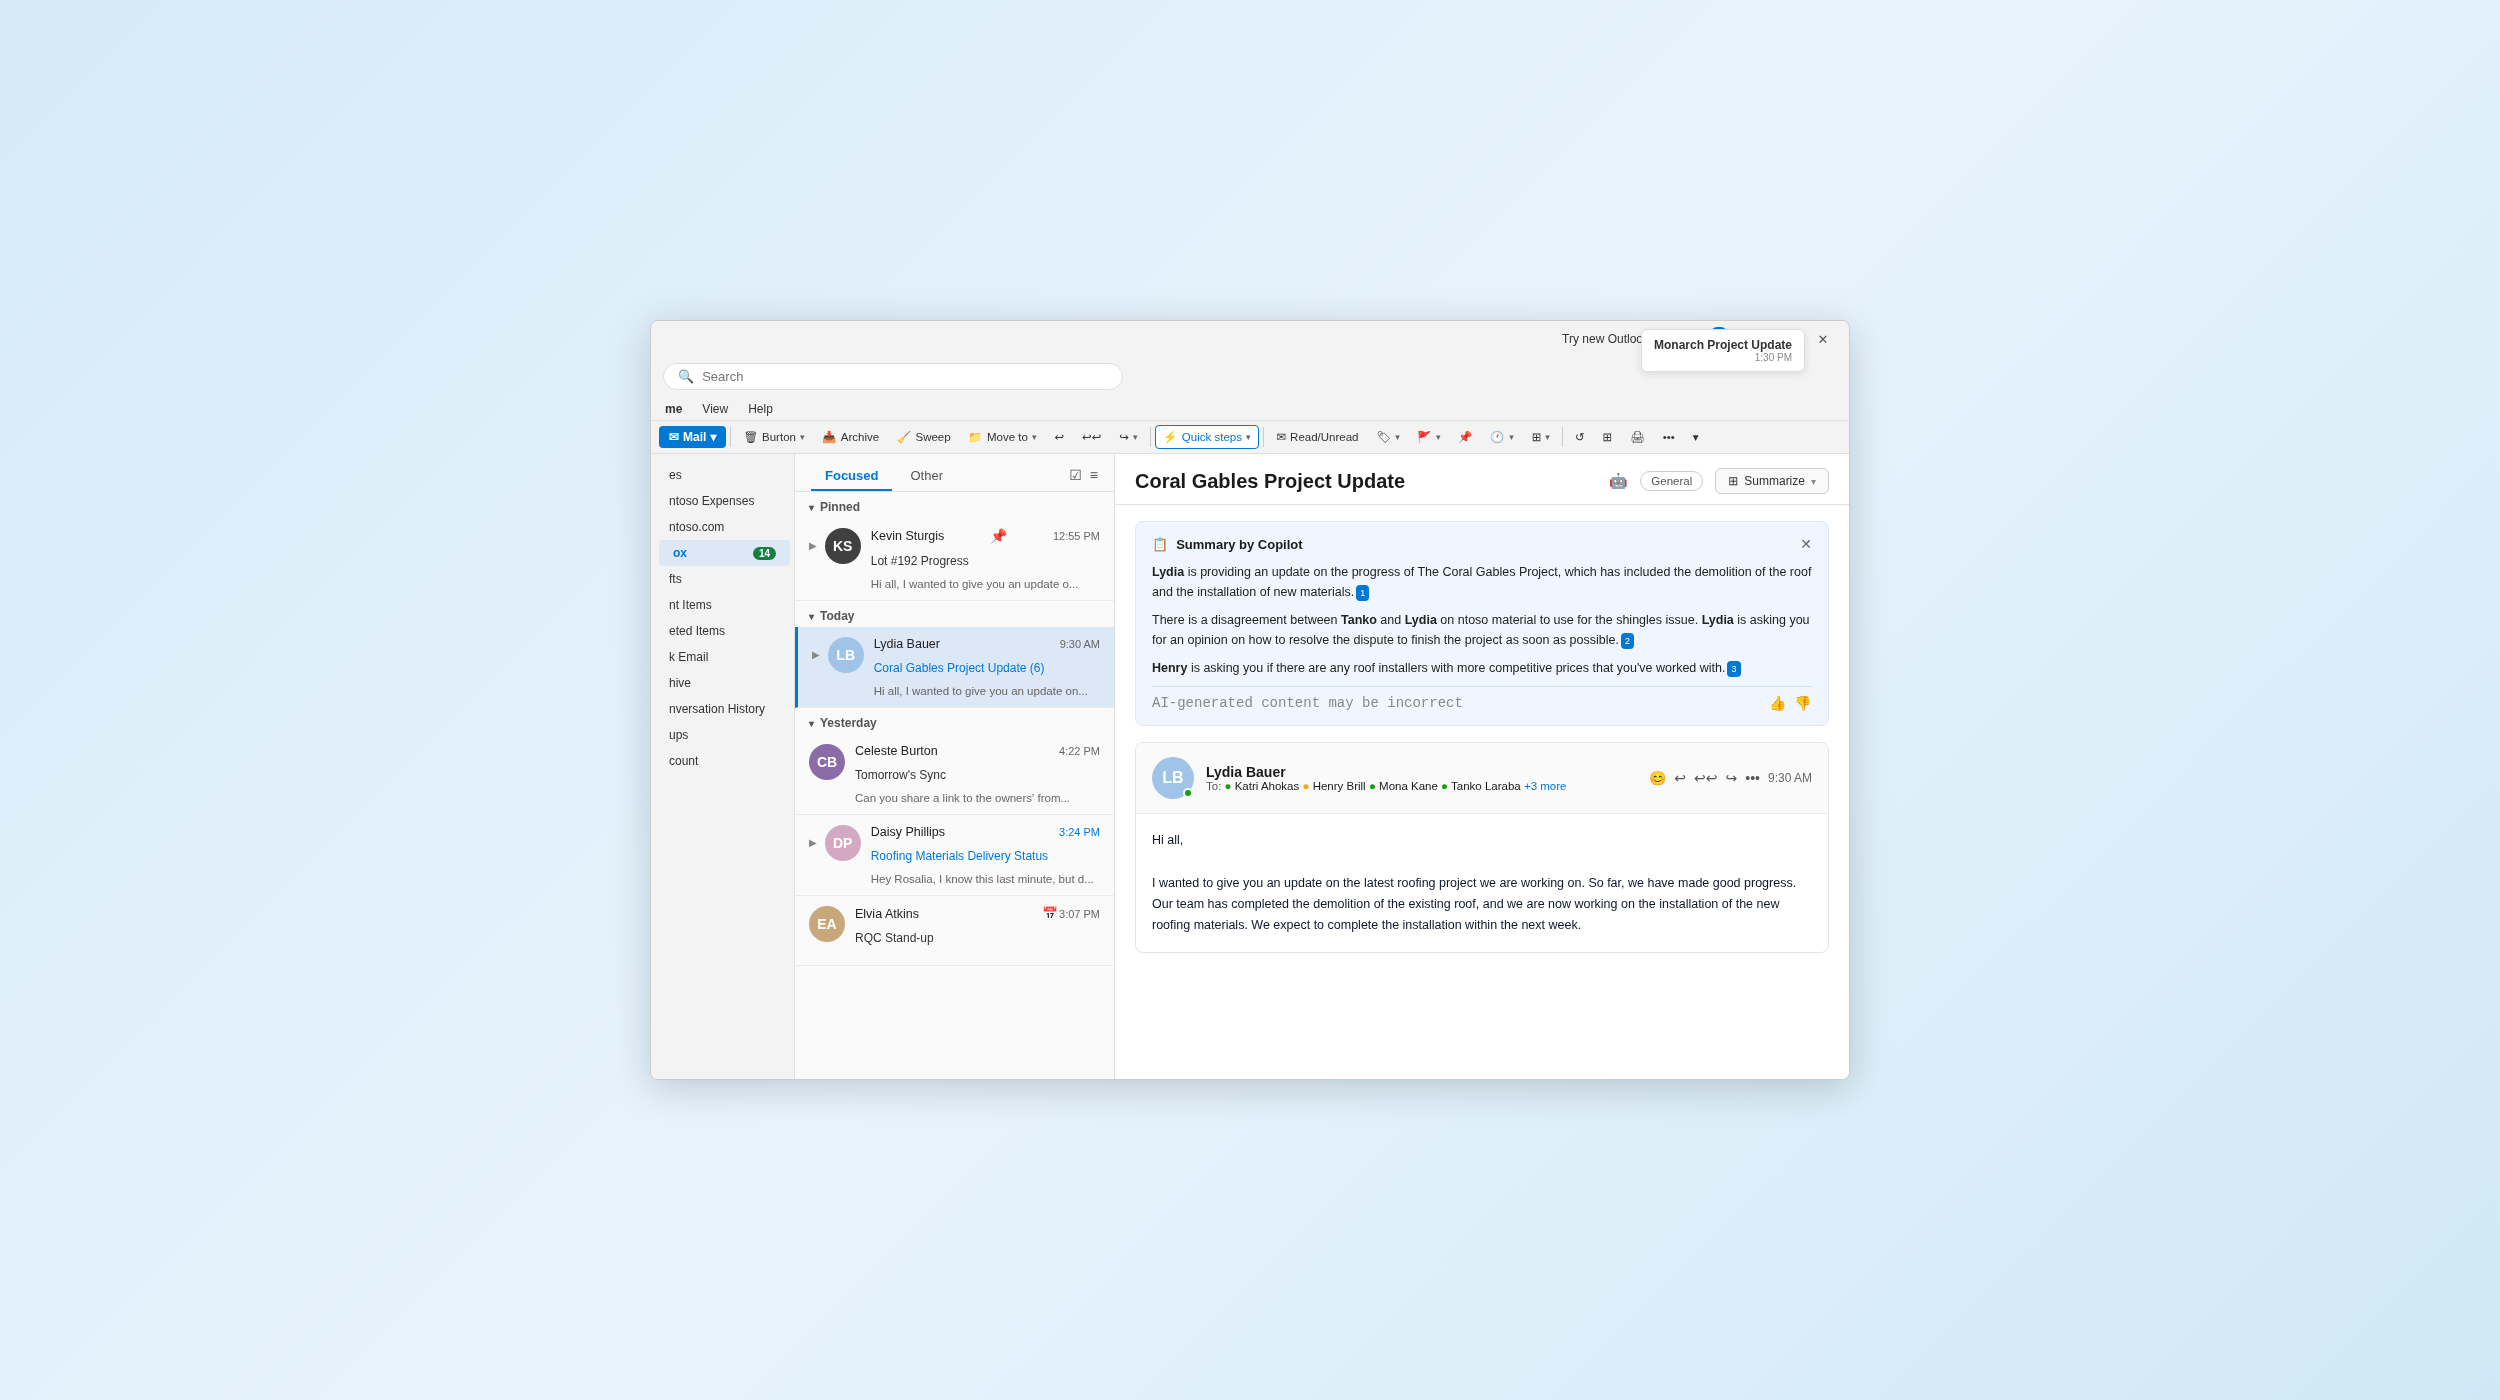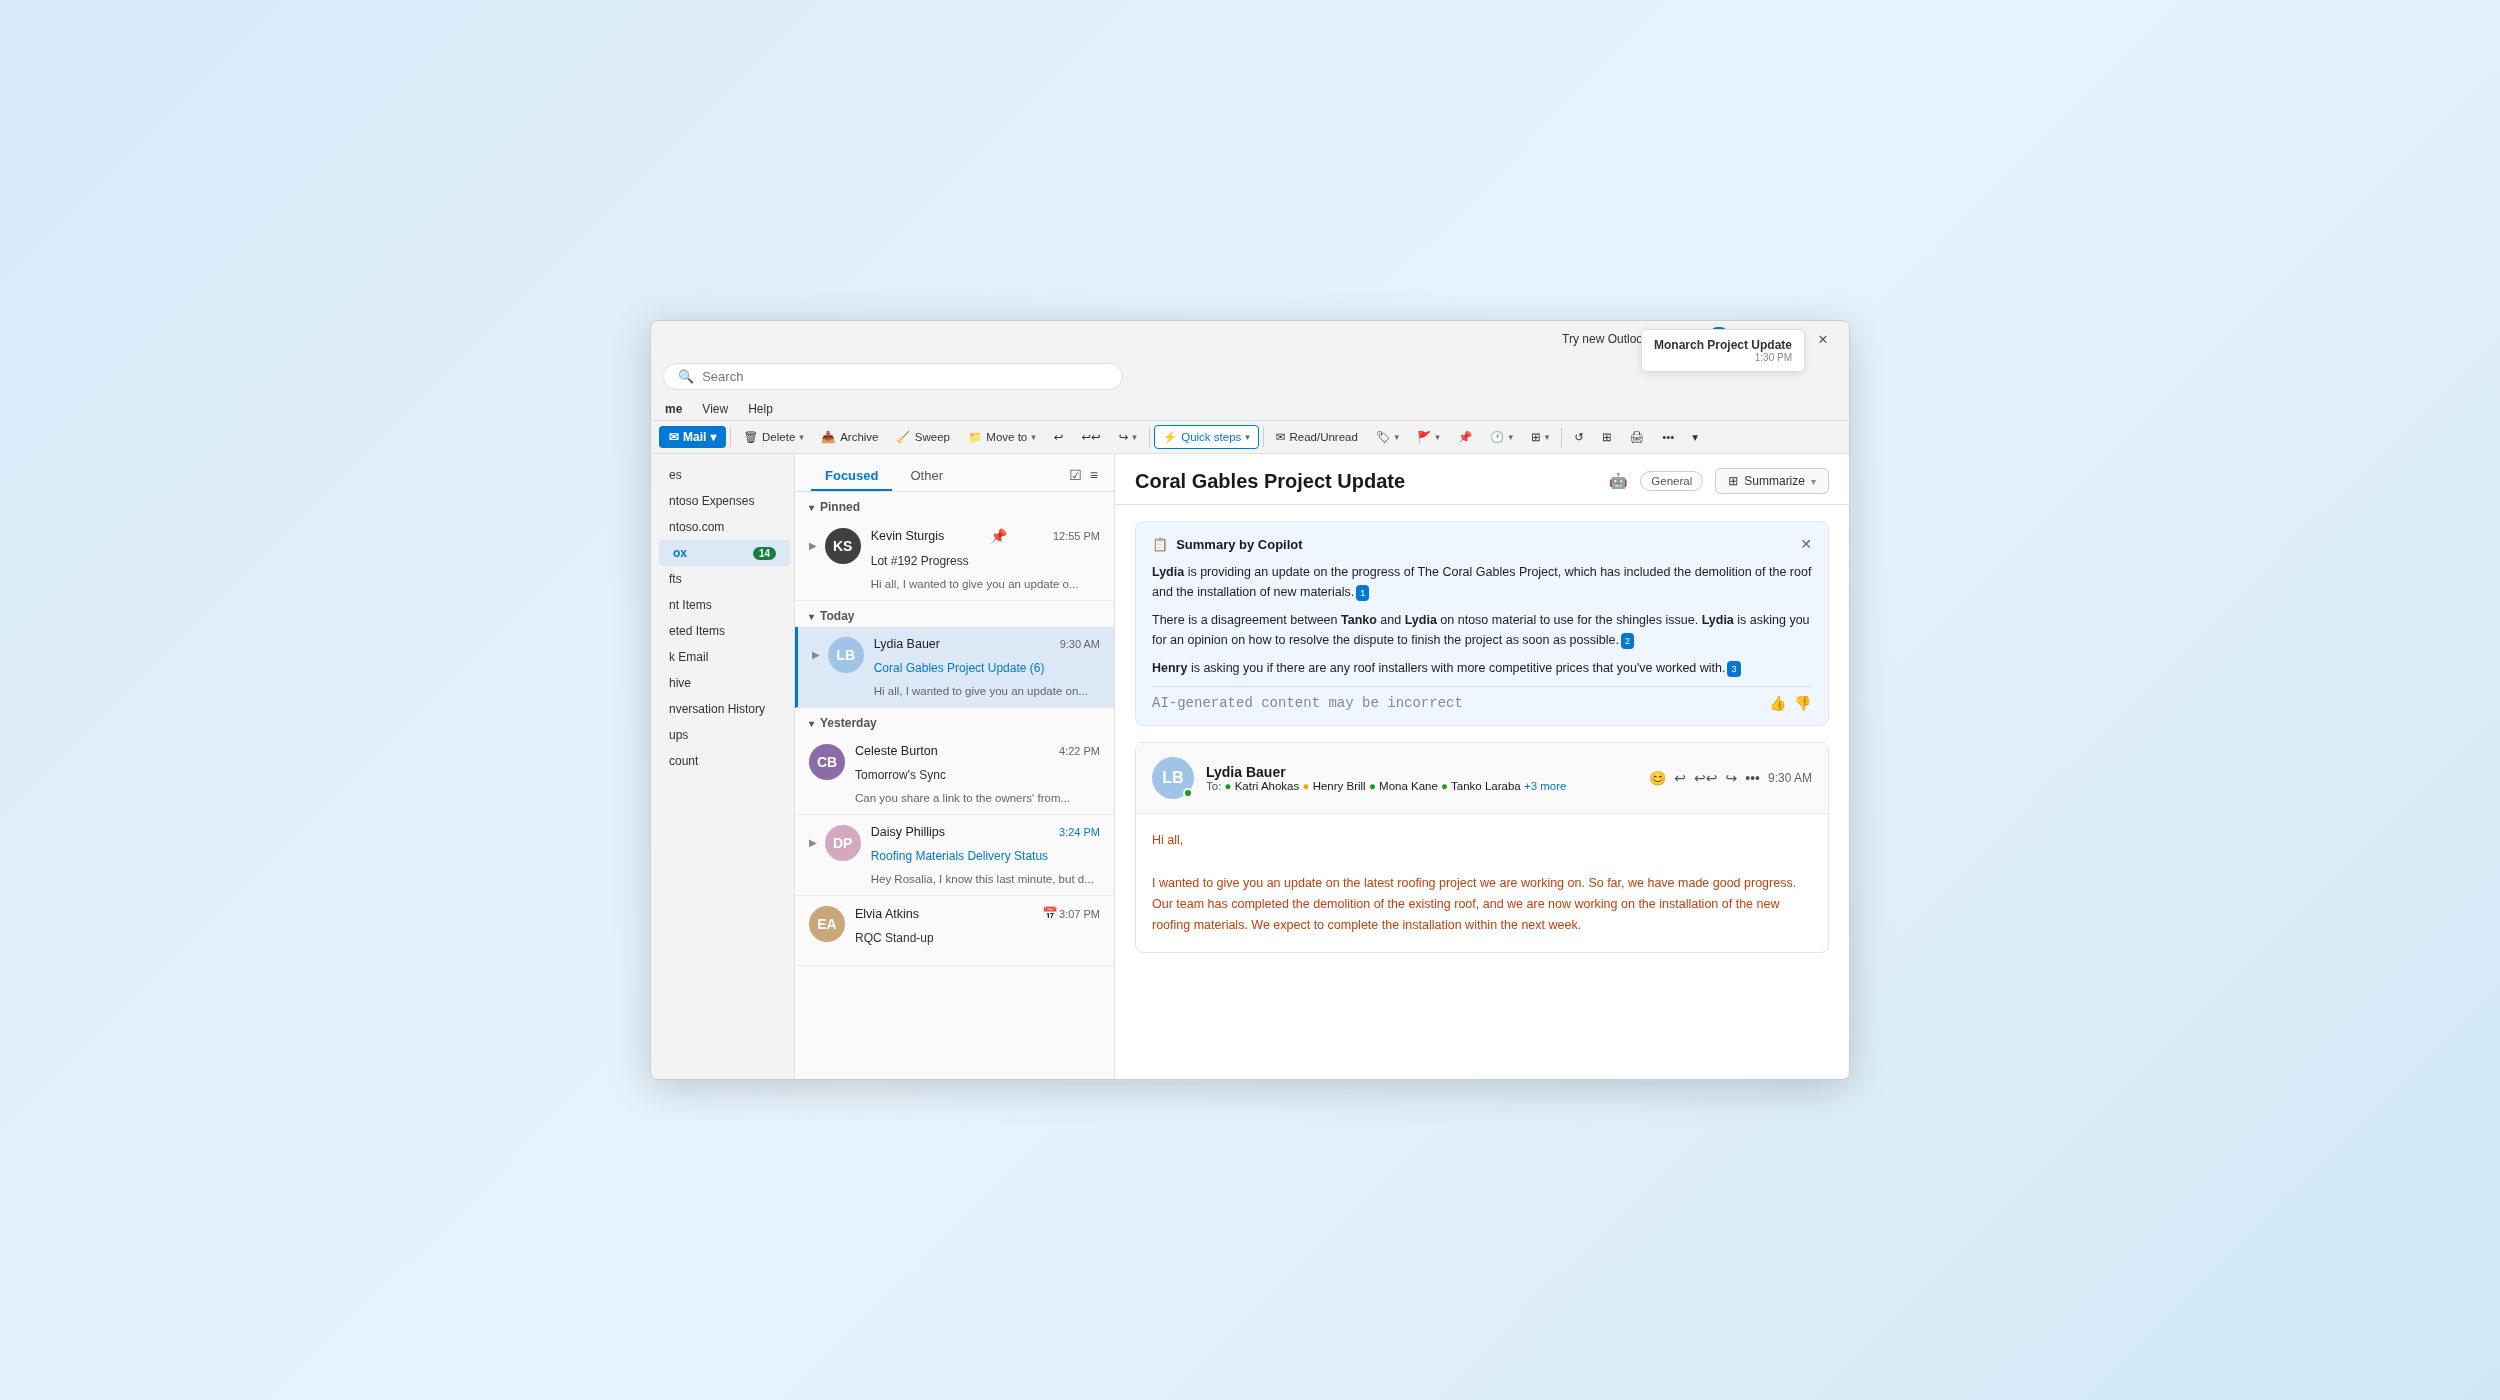--- a/index.html
+++ b/index.html
@@ -444,21 +444,21 @@
     .message-to { font-size: 11.5px; color: #555; }
     .message-to .name { color: #1a1a1a; }
     .message-to .dot-green { color: #13a10e; }
     .message-to .dot-orange { color: #f7a800; }
     .message-time { font-size: 12px; color: #666; margin-left: auto; }
     .message-actions { display: flex; gap: 8px; align-items: center; }
     .msg-action-btn { font-size: 14px; color: #555; cursor: pointer; }
     .message-body-text {
       padding: 16px;
       font-size: 12.5px;
-      color: #c2410c;
+      color: #0f172a;
       line-height: 1.7;
     }
     
     .notification-panel {
       position: absolute;
       top: 8px;
       right: 44px;
       background: #fff;
       border: 1px solid #ddd;
       border-radius: 6px;
@@ -525,21 +525,21 @@
 
   <div class="toolbar">
     <div class="mail-btn">
       <span>✉</span>
       <span>Mail</span>
       <span class="chevron">▾</span>
     </div>
     <div class="tb-divider"></div>
     <div class="tb-btn">
       <span>🗑</span>
-      <span>Delete</span>
+      <span>Burton</span>
       <span class="chevron">▾</span>
     </div>
     <div class="tb-btn">
       <span>📥</span>
       <span>Archive</span>
     </div>
     <div class="tb-btn">
       <span>🧹</span>
       <span>Sweep</span>
     </div>

